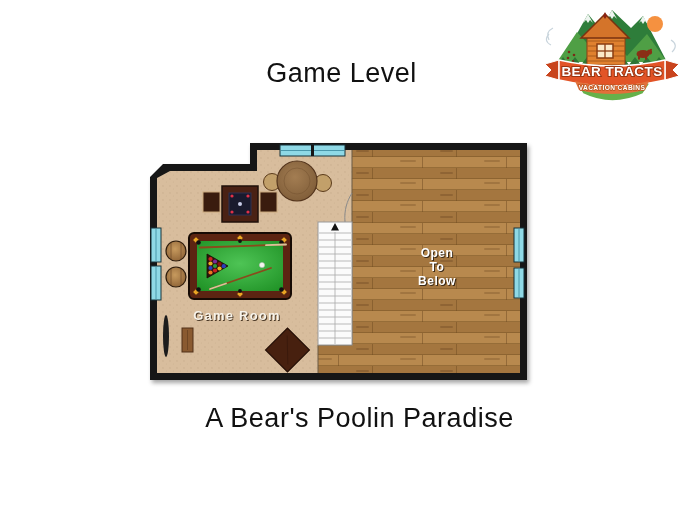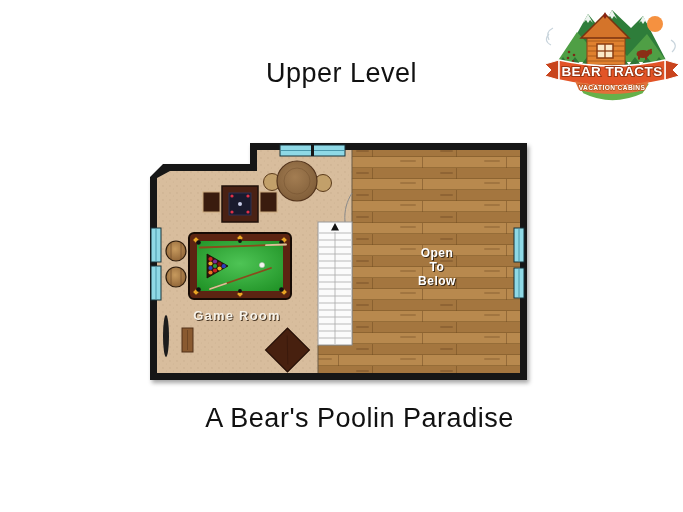--- a/index.html
+++ b/index.html
@@ -16,21 +16,21 @@
   .room-label{font-weight:bold;font-size:13px;letter-spacing:1.2px;}
   .open-label{font-weight:bold;font-size:12px;letter-spacing:0.5px;}
   .brand-text{font-weight:bold;font-size:13.5px;letter-spacing:0.4px;paint-order:stroke;}
   .tagline-text{font-weight:bold;font-size:6.6px;letter-spacing:0.4px;paint-order:stroke;}
 </style>
 </head>
 <body>
 
 <div class="canvas">
 
-  <div class="page-title">Upper Level</div>
+  <div class="page-title">Game Level</div>
 
   <svg class="plan-svg" width="395" height="260" viewBox="0 0 395 260">
     <defs>
       <radialGradient id="feltGrad" cx="50%" cy="45%" r="75%">
         <stop offset="0%" stop-color="#4ec455"></stop>
         <stop offset="100%" stop-color="#1d8f23"></stop>
       </radialGradient>
       <radialGradient id="tableGrad" cx="45%" cy="40%" r="70%">
         <stop offset="0%" stop-color="#a37d52"></stop>
         <stop offset="100%" stop-color="#7c5a36"></stop>

